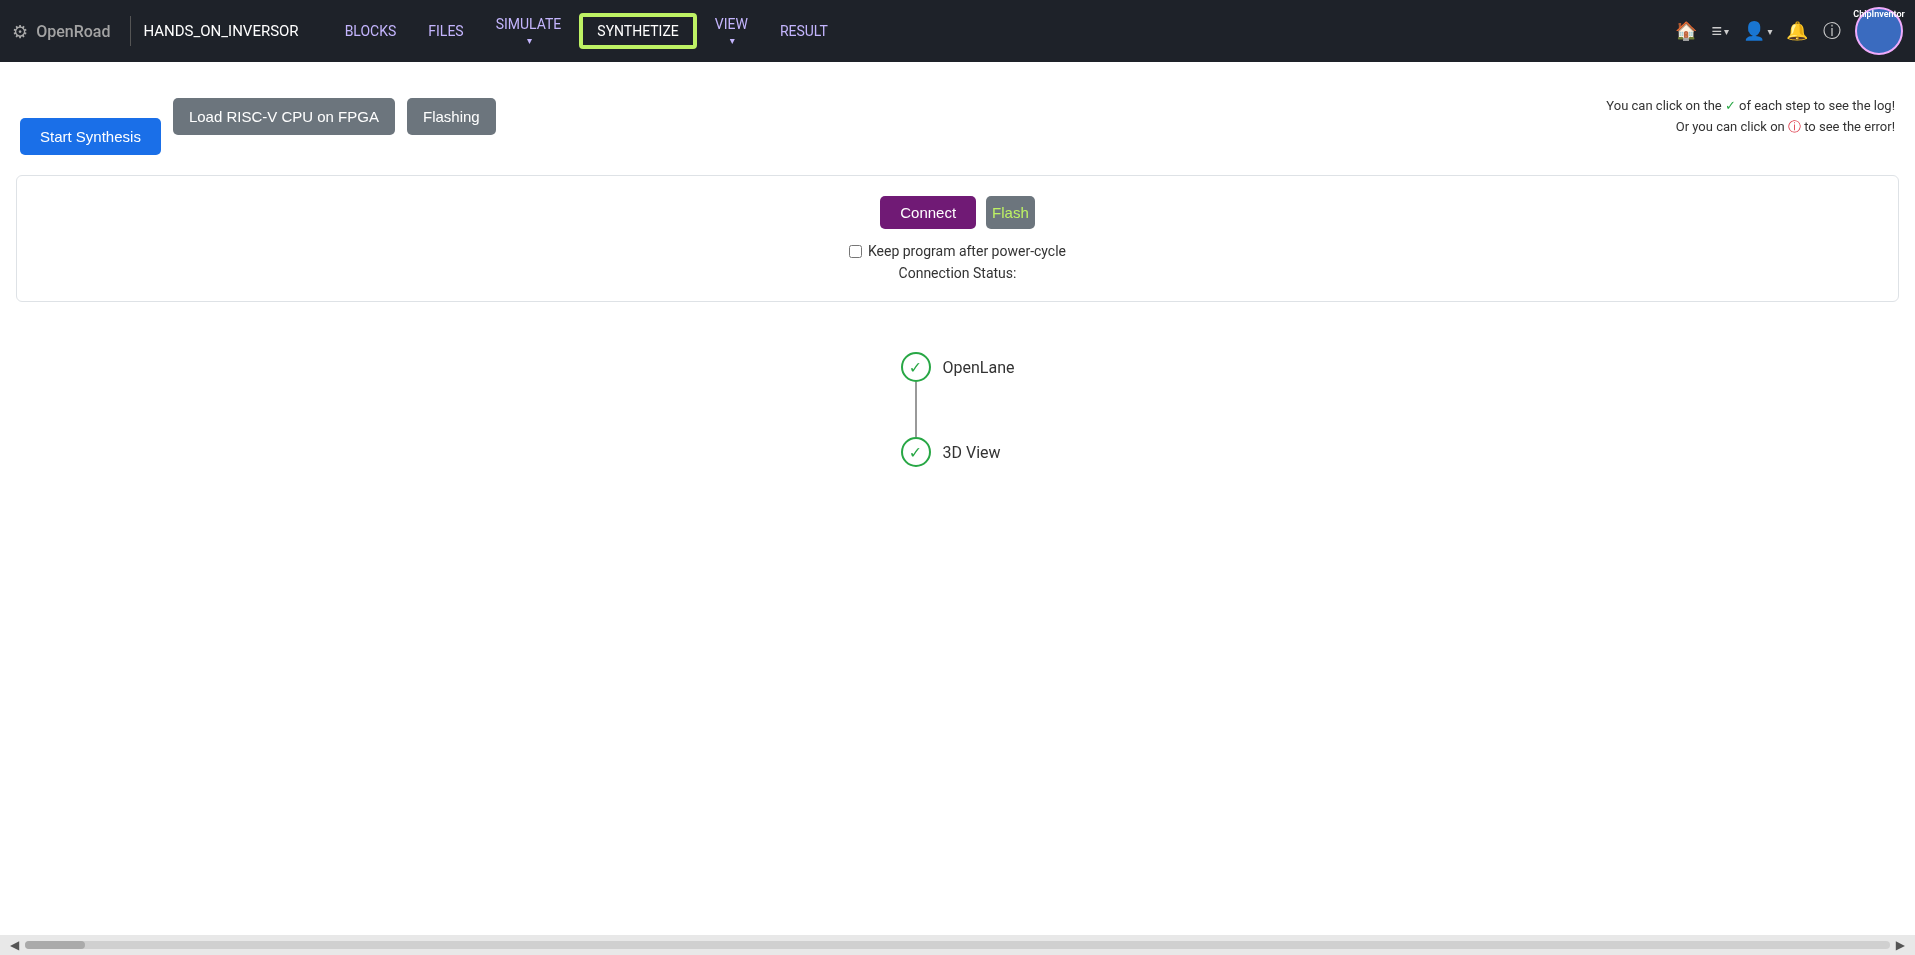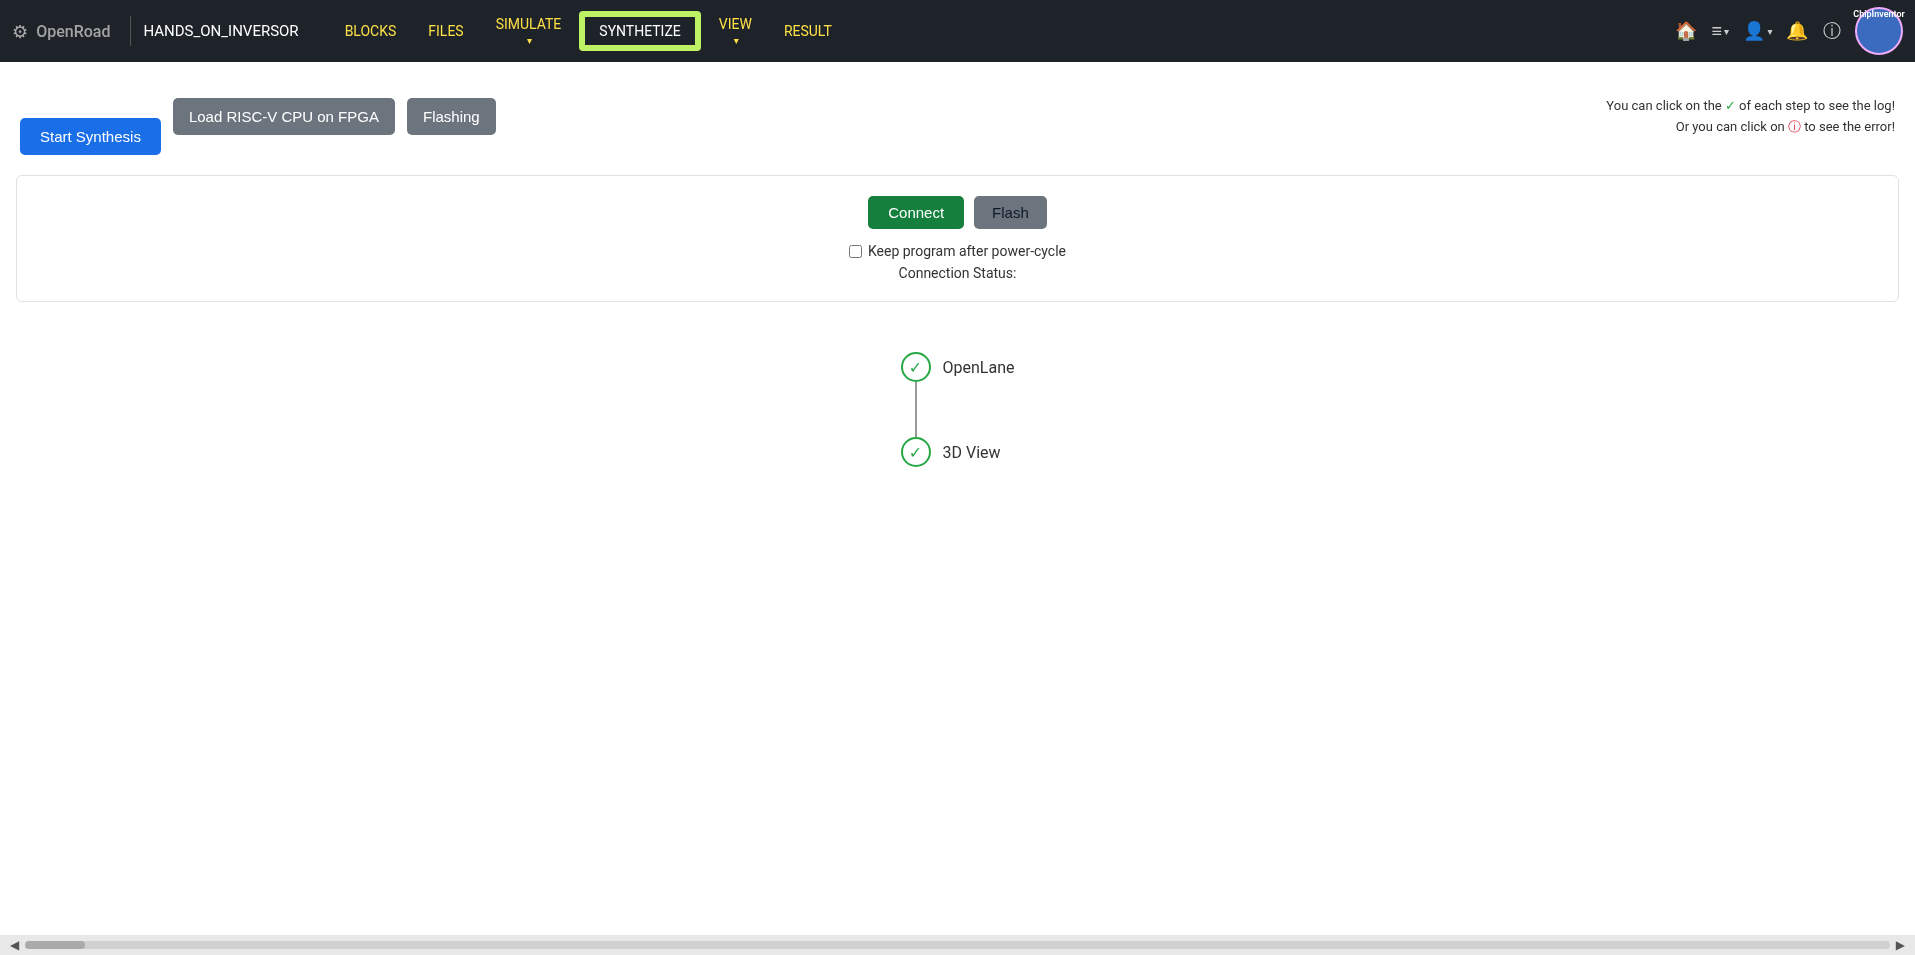--- a/index.html
+++ b/index.html
@@ -39,31 +39,31 @@
       font-weight: 400;
       margin-right: 32px;
     }
     .nav-links {
       display: flex;
       align-items: center;
       gap: 4px;
       flex: 1;
     }
     .nav-link {
-      color: #fde047;
+      color: #c4b5fd;
       font-size: 14px;
       padding: 6px 14px;
       cursor: pointer;
       border-radius: 4px;
       text-decoration: none;
       white-space: nowrap;
     }
     .nav-link.active {
       color: #fff;
-      border: 6px solid #bef264;
+      border: 4px solid #bef264;
       border-radius: 4px;
     }
     .nav-link-dropdown {
       display: flex;
       align-items: center;
       gap: 3px;
       flex-direction: column;
     }
     .nav-right {
       display: flex;
@@ -153,33 +153,33 @@
       margin: 4px 16px 20px 16px;
       padding: 20px 30px;
     }
     .flash-buttons {
       display: flex;
       gap: 10px;
       justify-content: center;
       margin-bottom: 14px;
     }
     .btn-connect {
-      background: #15803d;
+      background: #701a75;
       color: #fff;
       border: none;
       padding: 0 20px;
       font-size: 15px;
       border-radius: 5px;
       cursor: pointer;
     }
     .btn-flash {
       background: #6c757d;
-      color: #0f172a;
-      border: none;
-      padding: 8px 18px;
+      color: #bef264;
+      border: none;
+      padding: 8px 6px;
       font-size: 15px;
       border-radius: 5px;
       cursor: pointer;
     }
     .flash-options {
       display: flex;
       flex-direction: column;
       align-items: center;
       gap: 6px;
     }

